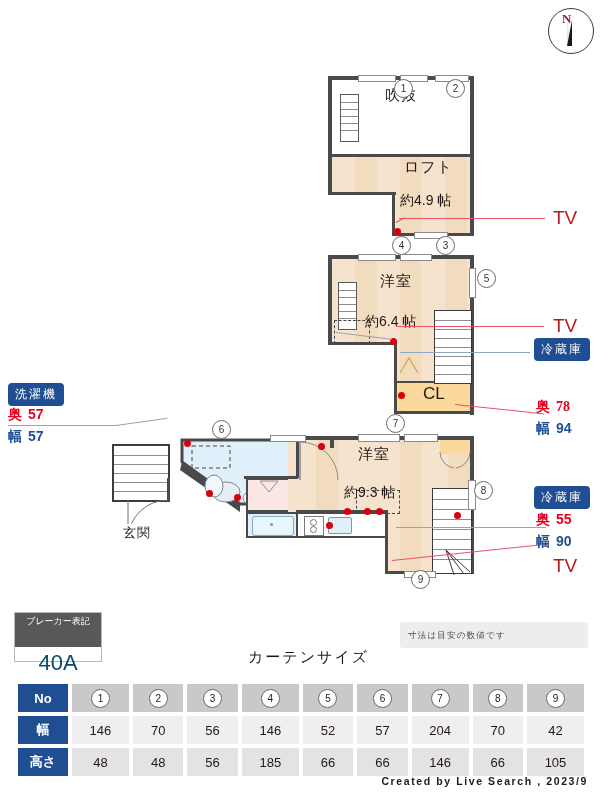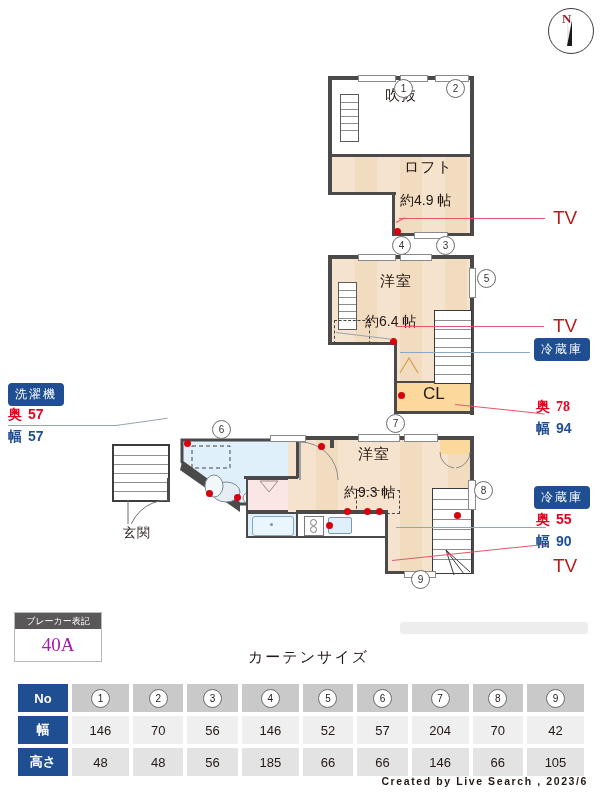--- a/index.html
+++ b/index.html
@@ -55,22 +55,22 @@
   .chip{position:absolute;background:#1f4e93;color:#fff;border-radius:4px;font-size:12px;
         padding:3px 7px;letter-spacing:2px;white-space:nowrap;}
   .dimrow{position:absolute;font-size:14px;white-space:nowrap;}
   .dimrow .k{color:#e60020;font-weight:700;margin-right:6px;}
   .dimrow .kb{color:#1f4e93;font-weight:700;margin-right:6px;}
   .dimrow .v{color:#e60020;font-weight:700;}
   .dimrow .vb{color:#1f4e93;font-weight:700;}
 
   
   #breaker{left:14px;top:612px;width:86px;height:48px;border:1px solid #b9b9b9;background:#fff;}
-  #breaker .hd{height:16px;background:#595757;color:#fff;font-size:9px;text-align:center;line-height:16px;letter-spacing:0px;}
-  #breaker .amp{height:32px;line-height:32px;text-align:center;color:#a21caf;font-size:19px;font-family:Liberation Serif, serif;}
+  #breaker .hd{height:34px;background:#595757;color:#fff;font-size:9px;text-align:center;line-height:16px;letter-spacing:0px;}
+  #breaker .amp{height:32px;line-height:32px;text-align:center;color:#0c4a6e;font-size:22px;font-family:Liberation Sans, sans-serif;}
 
   
   #note{left:400px;top:622px;width:188px;background:#ededed;border-radius:3px;padding:6px 8px;box-sizing:border-box;}
   #note div{font-size:8.5px;color:#4c4948;letter-spacing:1.2px;line-height:1.7;white-space:nowrap;}
   #note .tri{color:#d7000f;}
 
   
   #curtitle{left:248px;top:648px;font-size:15px;color:#231815;letter-spacing:2px;}
 
   
@@ -344,20 +344,21 @@
 <div class="dimrow" style="left:536px;top:533px;">
   <span class="kb">幅</span><span class="vb">90</span>
 </div>
 
 <div id="breaker" class="abs">
   <div class="hd">ブレーカー表記</div>
   <div class="amp">40A</div>
 </div>
 
 <div id="note" class="abs">
+  <div>寸法は目安の数値です</div>
 </div>
 
 <div id="curtitle" class="abs">カーテンサイズ</div>
 
 <div id="ctable">
   <table>
     <tbody>
       <tr class="hdr">
         <th>No</th>
         <td><span class="cn">1</span></td>
@@ -391,13 +392,13 @@
         <td>66</td>
         <td>66</td>
         <td>146</td>
         <td>66</td>
         <td>105</td>
       </tr>
     </tbody>
   </table>
 </div>
 
-<div id="credit">Created by Live Search , 2023/6</div>
+<div id="credit">Created by Live Search , 2023/9</div>
 
 </body></html>

